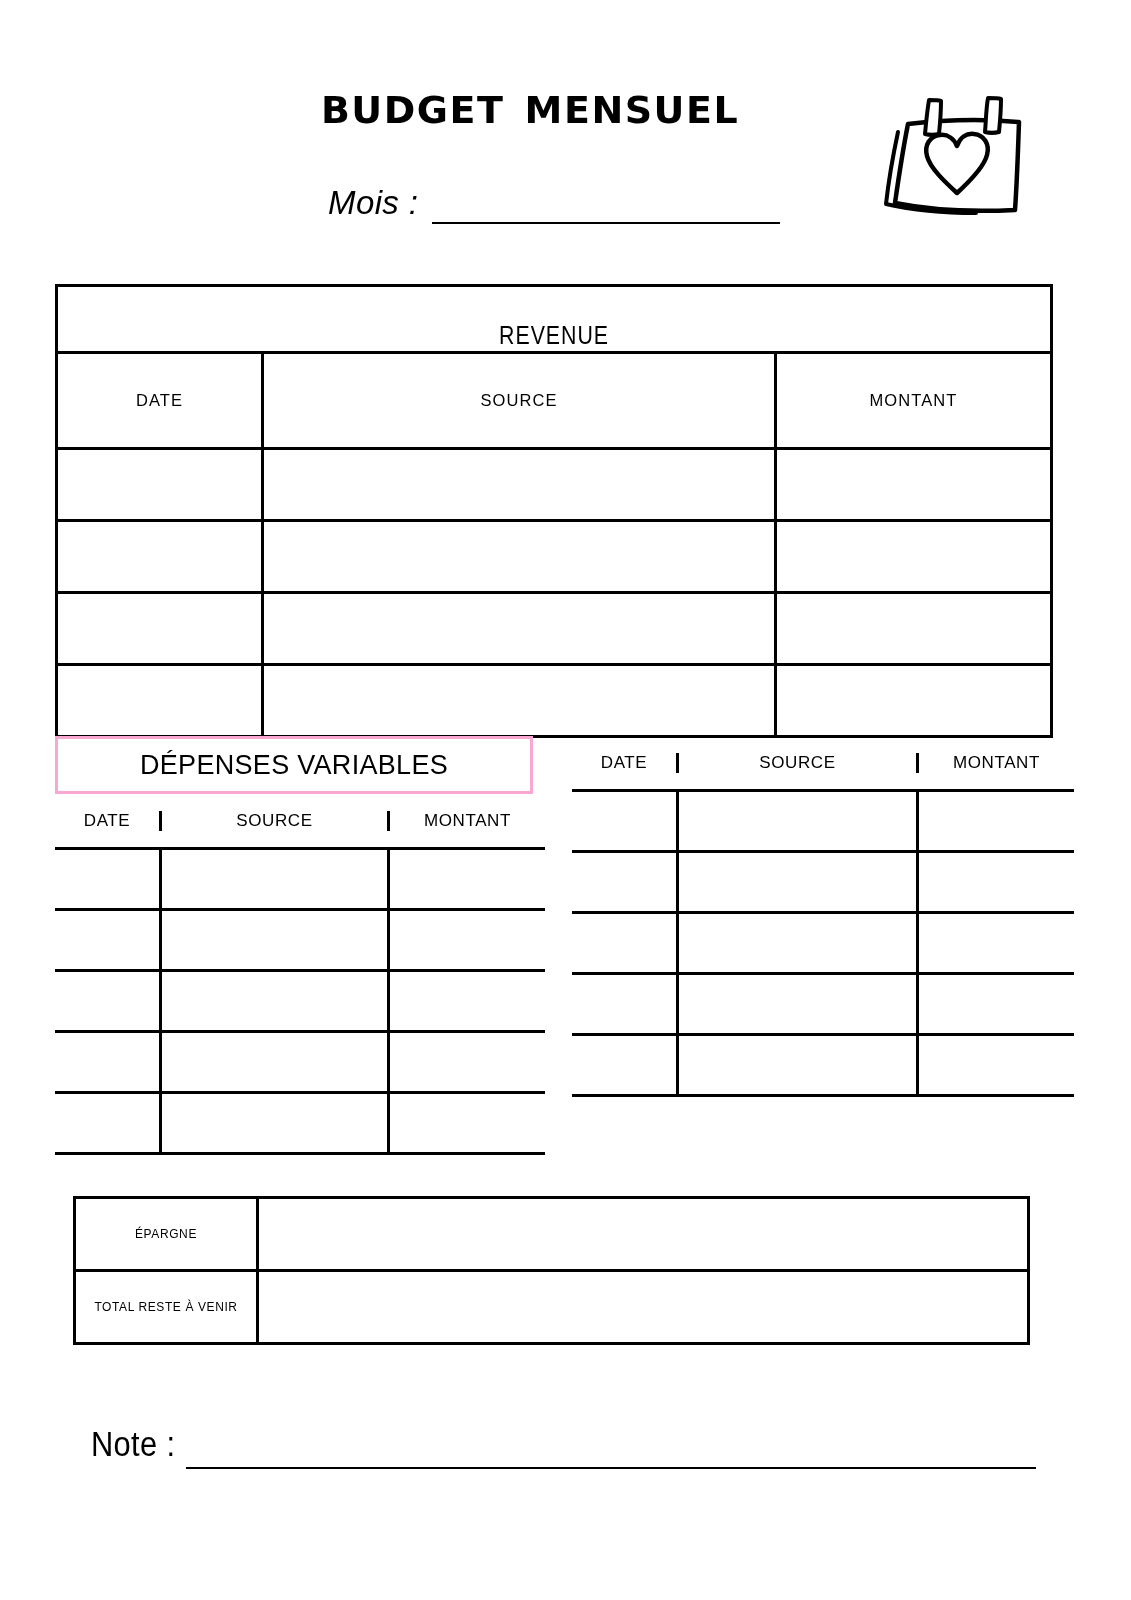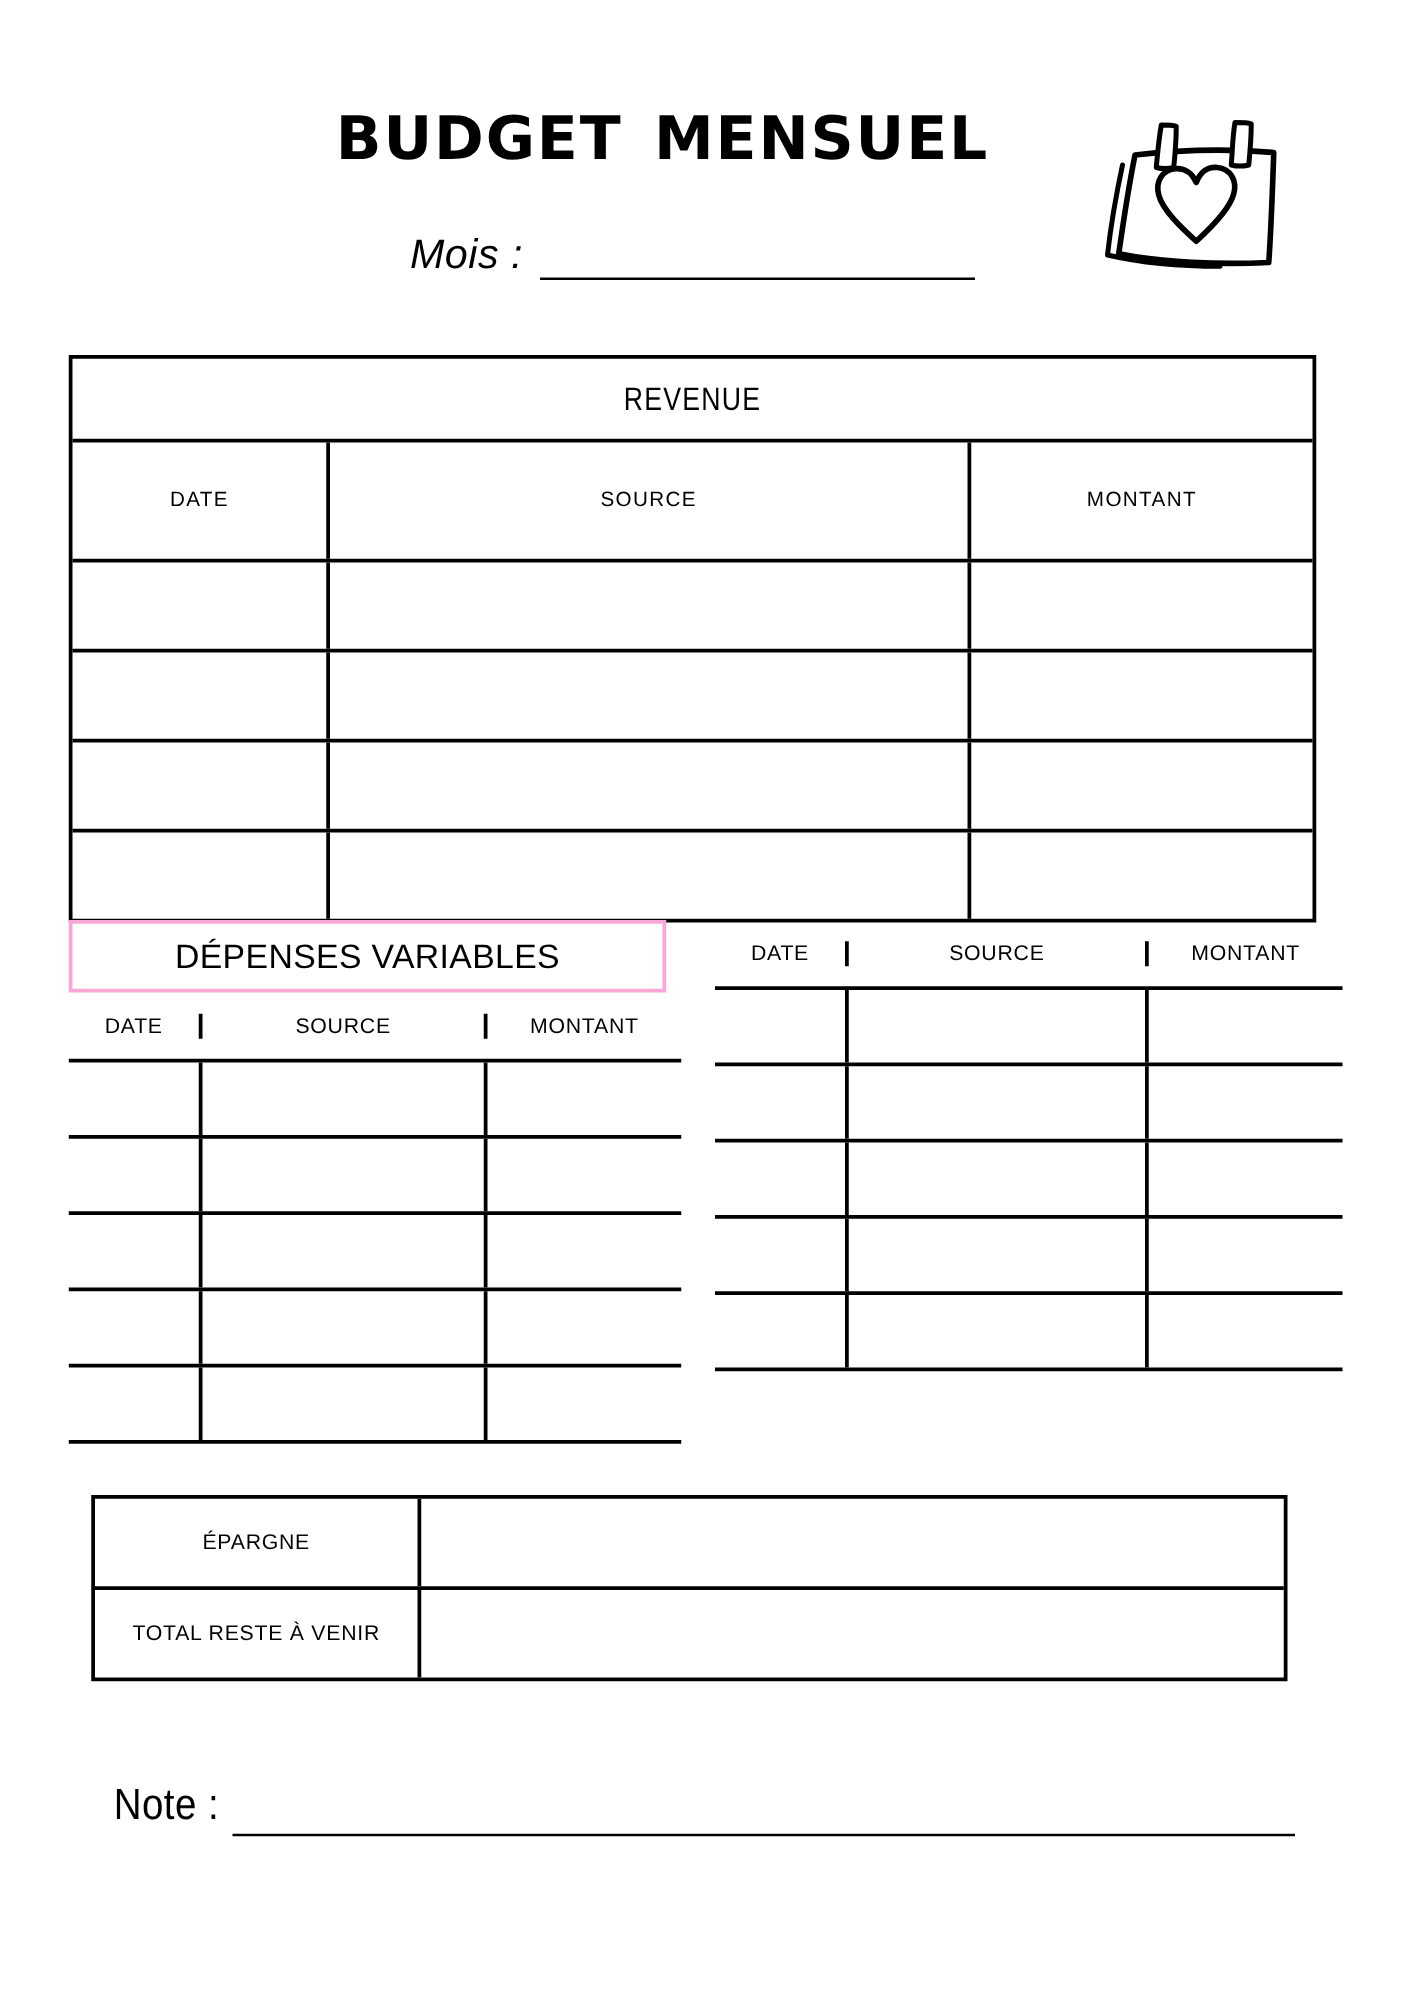--- a/index.html
+++ b/index.html
@@ -25,21 +25,21 @@
     height: 110px;
   }
   .doc-title {
     position: absolute;
     left: 0;
     top: 0;
     width: 1060px;
     text-align: center;
     font-family: "DejaVu Sans", sans-serif;
     font-weight: bold;
-    font-size: 68px;
+    font-size: 54px;
     line-height: 86px;
     letter-spacing: 1.5px;
     font-variant: small-caps;
     text-transform: lowercase;
     white-space: nowrap;
   }
   .calendar-icon {
     position: absolute;
     left: 872px;
     top: 2px;
@@ -79,21 +79,21 @@
     left: 55px;
     top: 284px;
     width: 998px;
     box-sizing: border-box;
     border: 3px solid #000;
   }
   .rev-title-cell {
     height: 64px;
     border-bottom: 3px solid #000;
     display: flex;
-    align-items: center;
+    align-items: flex-end;
     justify-content: center;
     font-family: "Liberation Sans Narrow", "Liberation Sans", sans-serif;
     font-size: 26px;
     letter-spacing: 1.2px;
     transform-origin: center;
   }
   .rev-title-cell span {
     display: inline-block;
     transform: scaleX(0.82);
   }
@@ -169,27 +169,27 @@
     box-sizing: border-box;
     border: 3px solid #000;
   }
   .sum-row {
     display: flex;
     height: 70px;
     border-bottom: 3px solid #000;
   }
   .sum-row.last { border-bottom: none; }
   .sum-label {
-    width: 261px;
+    width: 183px;
     box-sizing: border-box;
     border-right: 3px solid #000;
     display: flex;
     align-items: center;
     justify-content: center;
-    font-size: 17px;
+    font-size: 12px;
     letter-spacing: 0.6px;
     white-space: nowrap;
   }
   .sum-value { flex: 1; }
 
   
   .note-row {
     position: absolute;
     left: 18px;
     top: 1420px;

